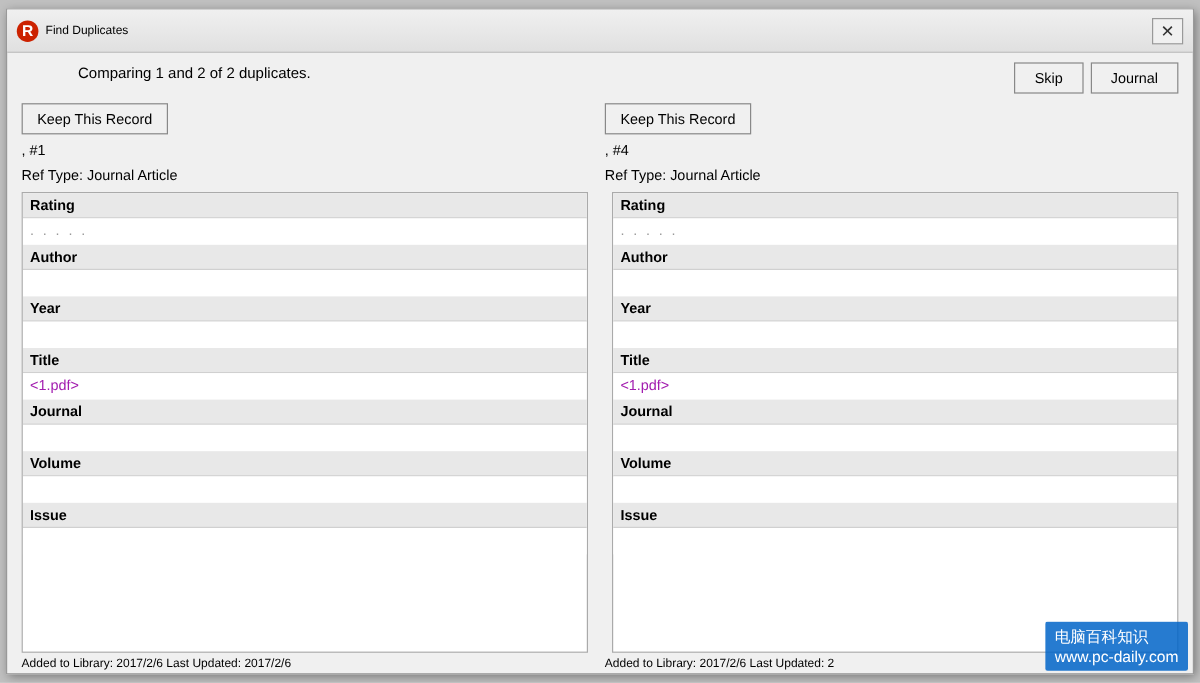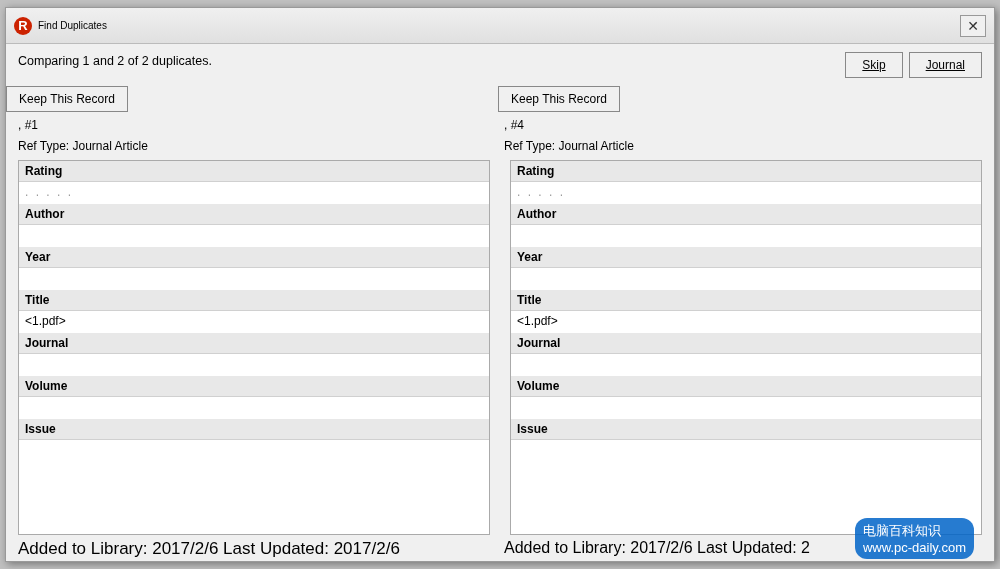--- a/index.html
+++ b/index.html
@@ -78,33 +78,33 @@
 
     .info-bar {
       padding: 8px 12px 4px 12px;
       display: flex;
       align-items: flex-start;
       justify-content: space-between;
     }
 
     .info-text {
       flex: 1;
+      margin-left: 47px;
     }
 
     .info-text p {
       font-size: 12.5px;
       color: #000;
       line-height: 1.5;
     }
 
     .action-buttons {
       display: flex;
       gap: 6px;
       align-items: flex-end;
-      text-decoration: underline;
     }
 
     .btn {
       padding: 4px 16px;
       background: #f0f0f0;
       border: 1px solid #888;
       cursor: pointer;
       font-size: 12px;
       height: 26px;
     }
@@ -176,41 +176,41 @@
       padding: 3px 6px;
       font-weight: bold;
       font-size: 12px;
       color: #000;
       border-bottom: 1px solid #d0d0d0;
     }
 
     .field-value {
       padding: 3px 6px;
       font-size: 12px;
-      color: #000000;
+      color: #a21caf;
       min-height: 22px;
       background: white;
     }
 
     .rating-dots {
       padding: 3px 6px;
       font-size: 12px;
       color: #999;
       letter-spacing: 2px;
     }
 
     .watermark {
       position: fixed;
       bottom: 10px;
-      right: 26px;
+      right: 10px;
       background: rgba(0,100,200,0.85);
       color: white;
       padding: 4px 8px;
       font-size: 10px;
-      border-radius: 12px;
+      border-radius: 2px;
       z-index: 9999;
     }
 
     .main-content {
       display: flex;
       flex-direction: column;
       height: calc(555px - 36px);
     }
 
     .panels-area {
@@ -248,21 +248,21 @@
     <div class="info-bar">
       <div class="info-text">
         <p>Comparing 1 and 2 of 2 duplicates.</p>
       </div>
       <div class="action-buttons">
         <button class="btn">Skip</button>
         <button class="btn">Journal</button>
       </div>
     </div>
 
-    <div style="display:flex; padding: 4px 12px 4px 0; gap:8px;align-items:center;">
+    <div style="display:flex; padding: 4px 12px 4px 12px; gap:8px;align-items:center;">
       <div style="flex:1;">
         <button class="keep-btn-left">Keep This Record</button>
       </div>
       <div style="flex:1;">
         <button class="keep-btn-right">Keep This Record</button>
       </div>
     </div>
 
     <div class="panels-area">
 
@@ -317,22 +317,22 @@
               <div class="field-value"></div>
               <div class="field-label">Issue</div>
               <div class="field-value"></div>
             </div>
           </div>
         </div>
 
       </div>
 
       <div style="display:flex; gap:8px; padding: 4px 0;">
-        <div style="flex:1; font-size:17px;">Added to Library: 2017/2/6     Last Updated: 2017/2/6</div>
-        <div style="flex:1; font-size:16px;">Added to Library: 2017/2/6     Last Updated: 2</div>
+        <div style="flex:1; font-size:10px;">Added to Library: 2017/2/6     Last Updated: 2017/2/6</div>
+        <div style="flex:1; font-size:10px;">Added to Library: 2017/2/6     Last Updated: 2</div>
       </div>
 
     </div>
 
   </div>
 
 </div>
 
 <div class="watermark">
   <div>电脑百科知识</div>

